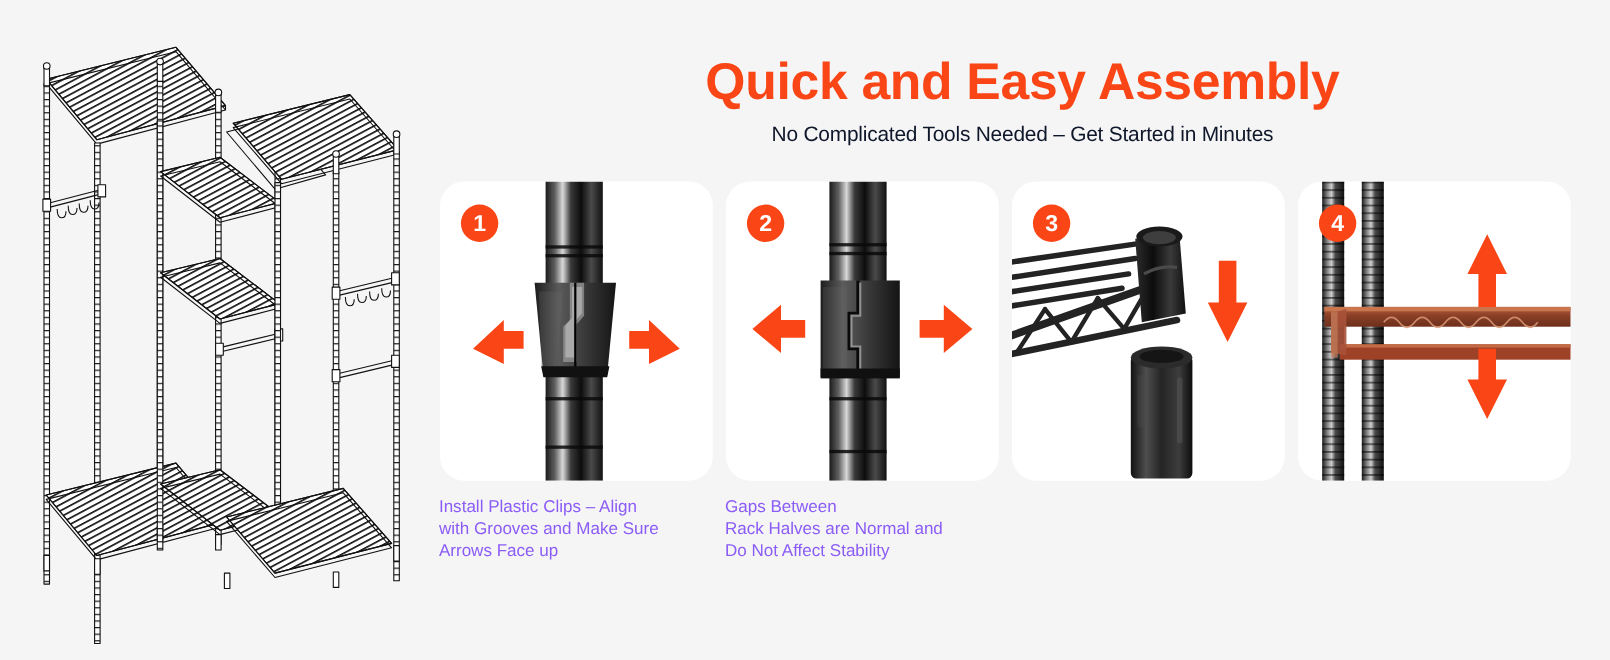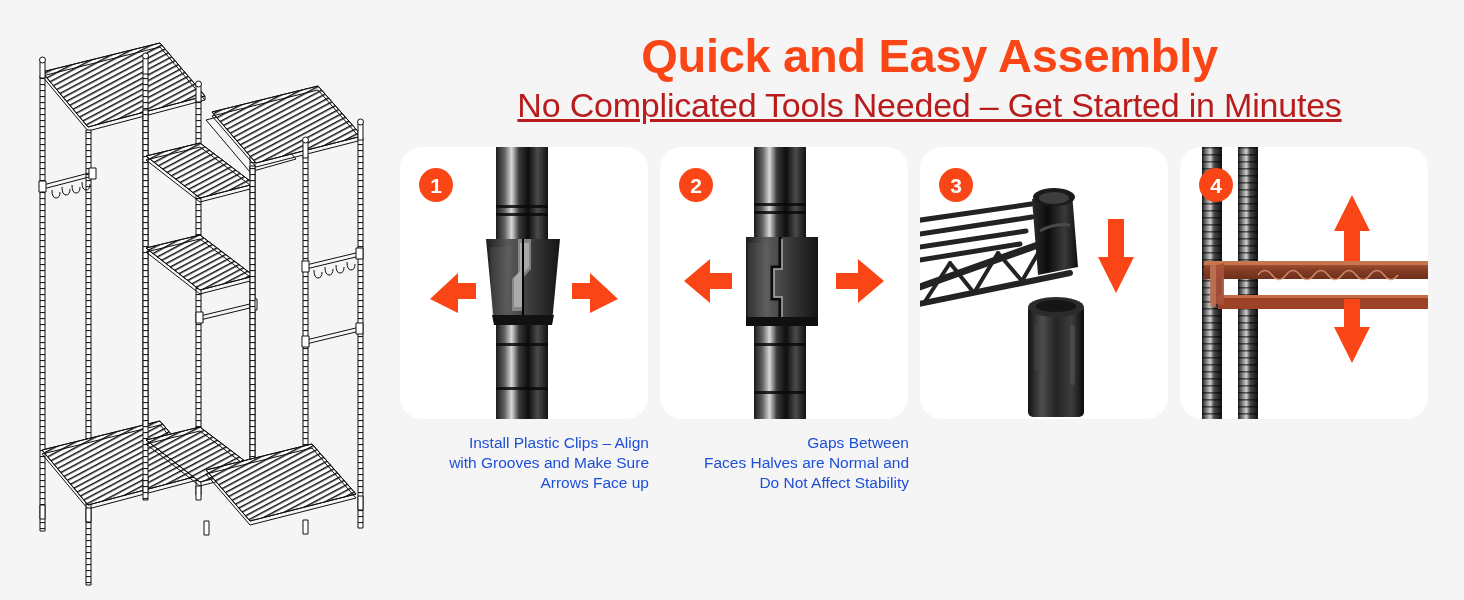--- a/index.html
+++ b/index.html
@@ -29,39 +29,38 @@
     position: absolute;
     left: 395px;
     top: 0;
     width: 1069px;
     height: 600px;
     display: flex;
     flex-direction: column;
   }
 
   #headline-block {
-    padding-top: 28px;
+    padding-top: 46px;
     text-align: center;
   }
   #page-title {
     margin: 0;
     font-size: 47px;
     line-height: 55px;
     font-weight: bold;
     color: #fa4616;
     letter-spacing: -0.3px;
   }
   #page-subtitle {
     margin: 6px 0 0 0;
-    font-size: 34px;
+    font-size: 19px;
     line-height: 32px;
     font-weight: 400;
-    color: #b91c1c;
+    color: #0f172a;
     letter-spacing: -0.2px;
-    text-decoration: underline;
   }
 
   #steps-row {
     margin-top: 26px;
     padding: 0 5px 0 5px;
     display: flex;
     gap: 12px;
   }
   .step {
     width: 248px;
@@ -94,24 +93,24 @@
     z-index: 6;
     line-height: 1;
   }
   .step-art {
     position: absolute;
     inset: 0;
   }
   .step-caption {
     margin-top: 14px;
     width: 250px;
-    text-align: right;
+    text-align: left;
     font-size: 15.5px;
     line-height: 20px;
-    color: #1d4ed8;
+    color: #8b5cf6;
     white-space: pre-line;
   }
 </style>
 </head>
 <body>
 
 <div id="product-illustration">
   <svg viewBox="0 0 395 600" width="395" height="600">
     <defs>
 
@@ -364,21 +363,21 @@
 
           <g fill="#fa4616">
             <polygon points="24,134 50,112 50,126 72,126 72,142 50,142 50,156"></polygon>
           </g>
           <g fill="#fa4616">
             <polygon points="224,134 198,112 198,126 176,126 176,142 198,142 198,156"></polygon>
           </g>
         </svg>
       </div>
       <div class="step-caption">Gaps Between
-Faces Halves are Normal and
+Rack Halves are Normal and
 Do Not Affect Stability</div>
     </div>
 
     <div class="step">
       <div class="step-card">
         <div class="step-badge">3</div>
         <svg class="step-art" viewBox="0 0 248 272">
           <defs>
             <linearGradient id="sleeveG" x1="0" y1="0" x2="1" y2="0">
               <stop offset="0%" stop-color="#121212"></stop>

